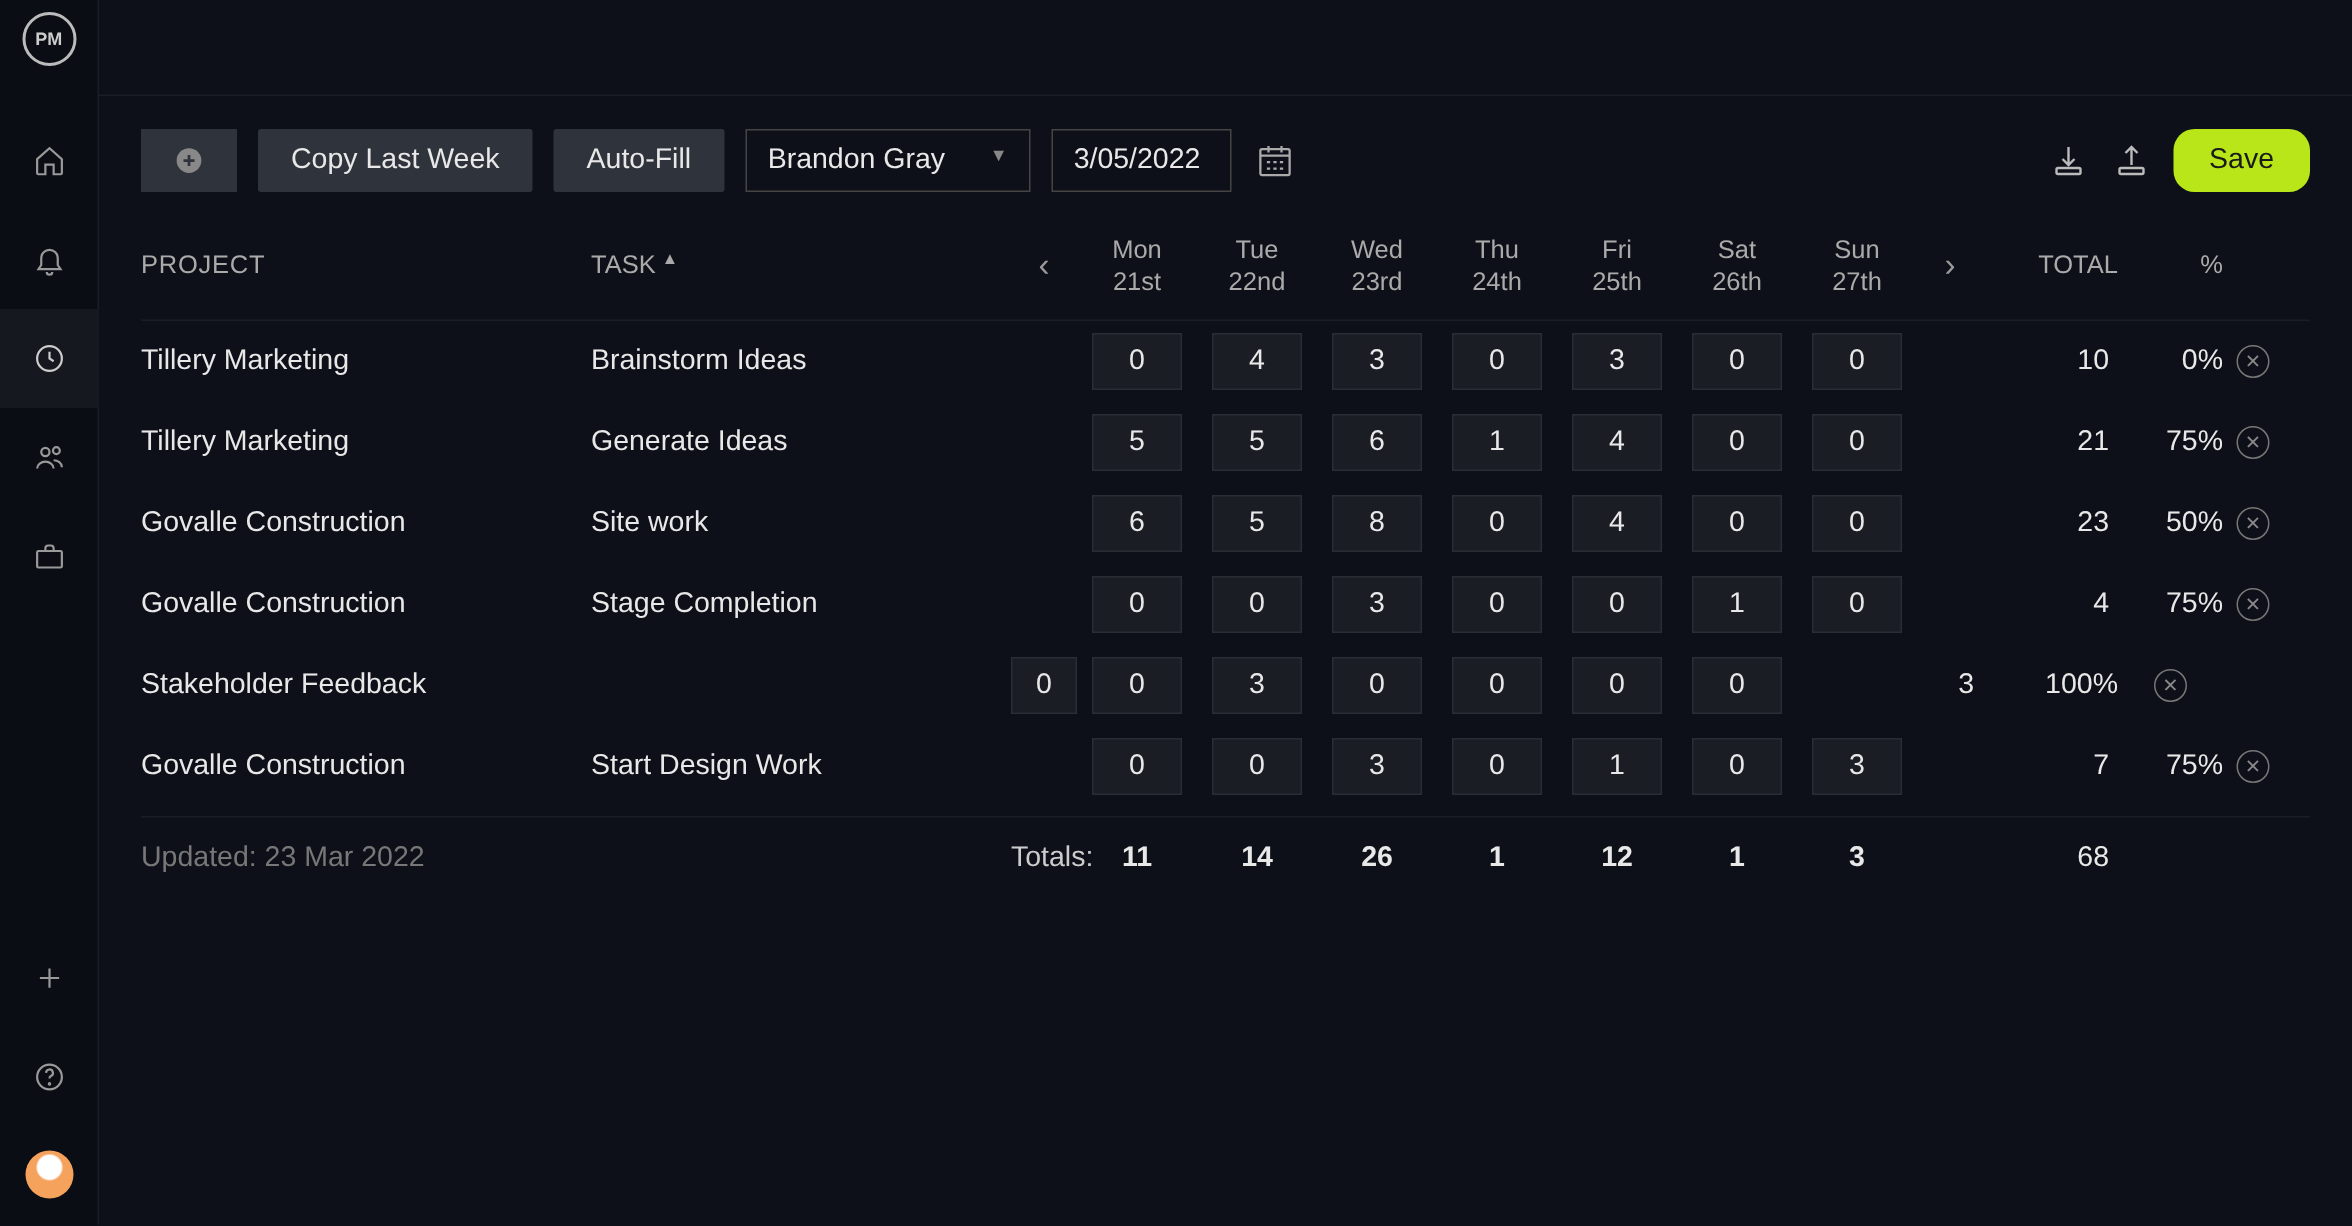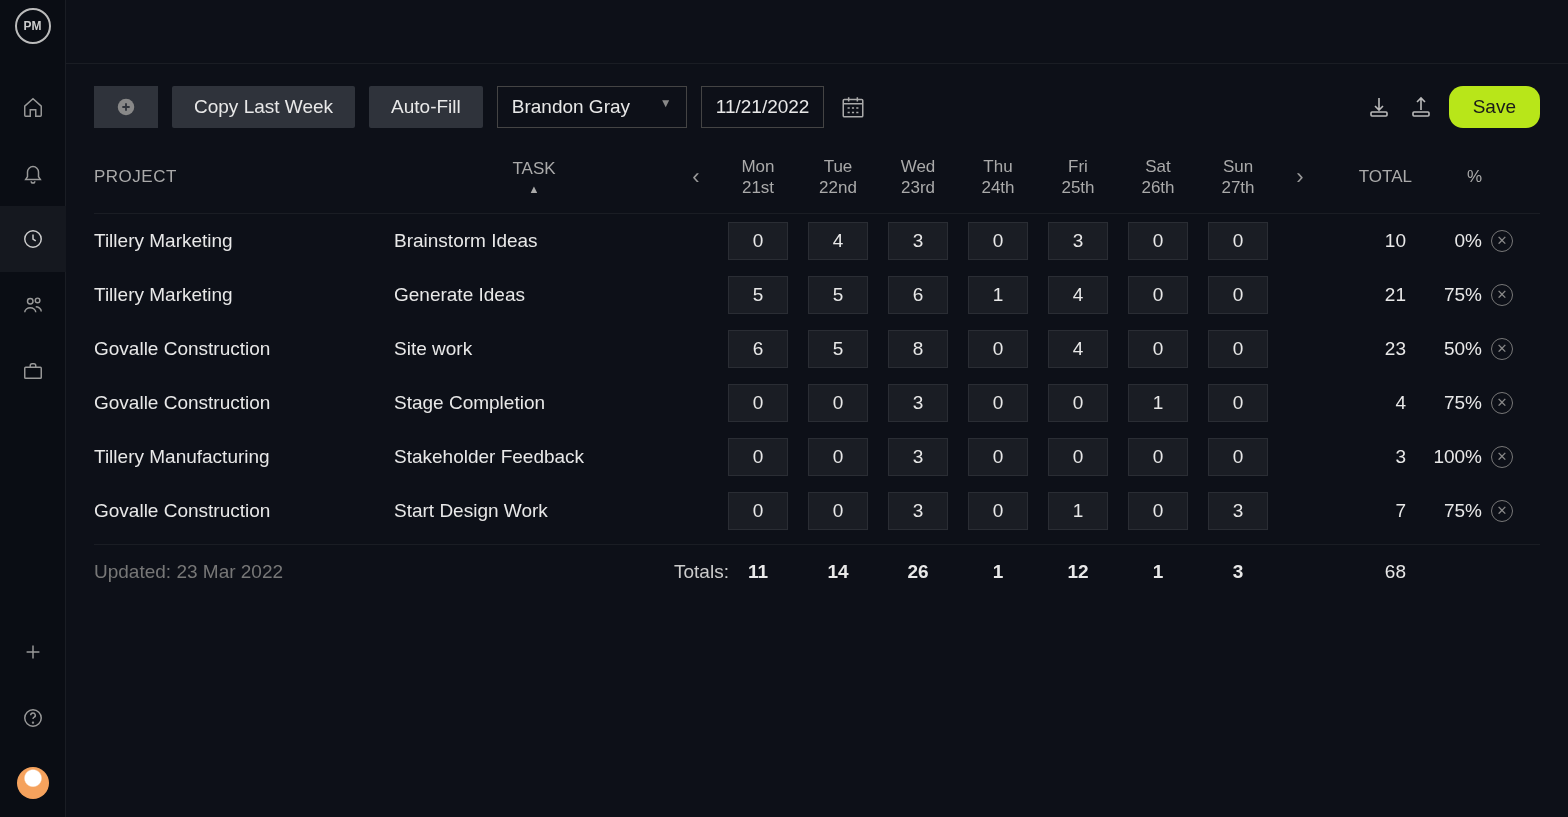--- a/index.html
+++ b/index.html
@@ -114,21 +114,21 @@
 .header-row {
   display: grid;
   grid-template-columns: 300px 280px 44px repeat(7, 80px) 44px 90px 70px 40px;
   align-items: center;
   padding: 10px 0 14px 0;
   border-bottom: 1px solid #1a1d24;
   color: #aaa;
   font-size: 17px;
 }
 .header-row .col-label { font-size: 17px; letter-spacing: 0.5px; }
-.task-header { display: flex; align-items: center; gap: 4px; flex-direction: column; }
+.task-header { display: flex; align-items: flex-start; gap: 4px; }
 .sort-icon { font-size: 11px; }
 .nav-arrow { cursor: pointer; color: #999; font-size: 22px; text-align: center; }
 .day-head { text-align: center; font-size: 17px; line-height: 1.25; }
 .total-head { text-align: right; font-size: 17px; }
 .pct-head { text-align: right; font-size: 17px; }
 .data-row {
   display: grid;
   grid-template-columns: 300px 280px 44px repeat(7, 80px) 44px 90px 70px 40px;
   align-items: center;
   padding: 8px 0;
@@ -233,21 +233,21 @@
           <circle cx="12" cy="12" r="9" fill="#888"></circle>
           <path d="M12 8v8M8 12h8" stroke="#2f333b" stroke-width="2"></path>
         </svg>
     </div>
     <button class="btn">Copy Last Week</button>
     <button class="btn">Auto-Fill</button>
     <div class="dropdown">
       <span>Brandon Gray</span>
       <span class="chev">▼</span>
     </div>
-    <div class="date-box">11/21/2022</div>
+    <div class="date-box">3/05/2022</div>
     <div class="cal-icon">
       <svg viewBox="0 0 24 24">
           <rect x="3" y="5" width="18" height="16" rx="1"></rect>
           <path d="M3 9h18M8 3v4M16 3v4M7 13h2M11 13h2M15 13h2M7 17h2M11 17h2M15 17h2"></path>
         </svg>
     </div>
     <div class="spacer"></div>
     <div class="action-icon">
       <svg viewBox="0 0 24 24">
           <path d="M12 3v12M8 11l4 4 4-4"></path>
@@ -428,21 +428,20 @@
             <div class="cell-input">0</div>
           </div>
           <div></div>
           <div class="total-cell">4</div>
           <div class="pct-cell">75%</div>
           <div class="del-cell">
             <div class="del-btn">✕</div>
           </div>
         </div>
         <div class="data-row">
-          <div class="proj-cell">Tillery Manufacturing</div>
           <div class="task-cell">Stakeholder Feedback</div>
           <div></div>
           <div class="day-cell">
             <div class="cell-input">0</div>
           </div>
           <div class="day-cell">
             <div class="cell-input">0</div>
           </div>
           <div class="day-cell">
             <div class="cell-input">3</div>

